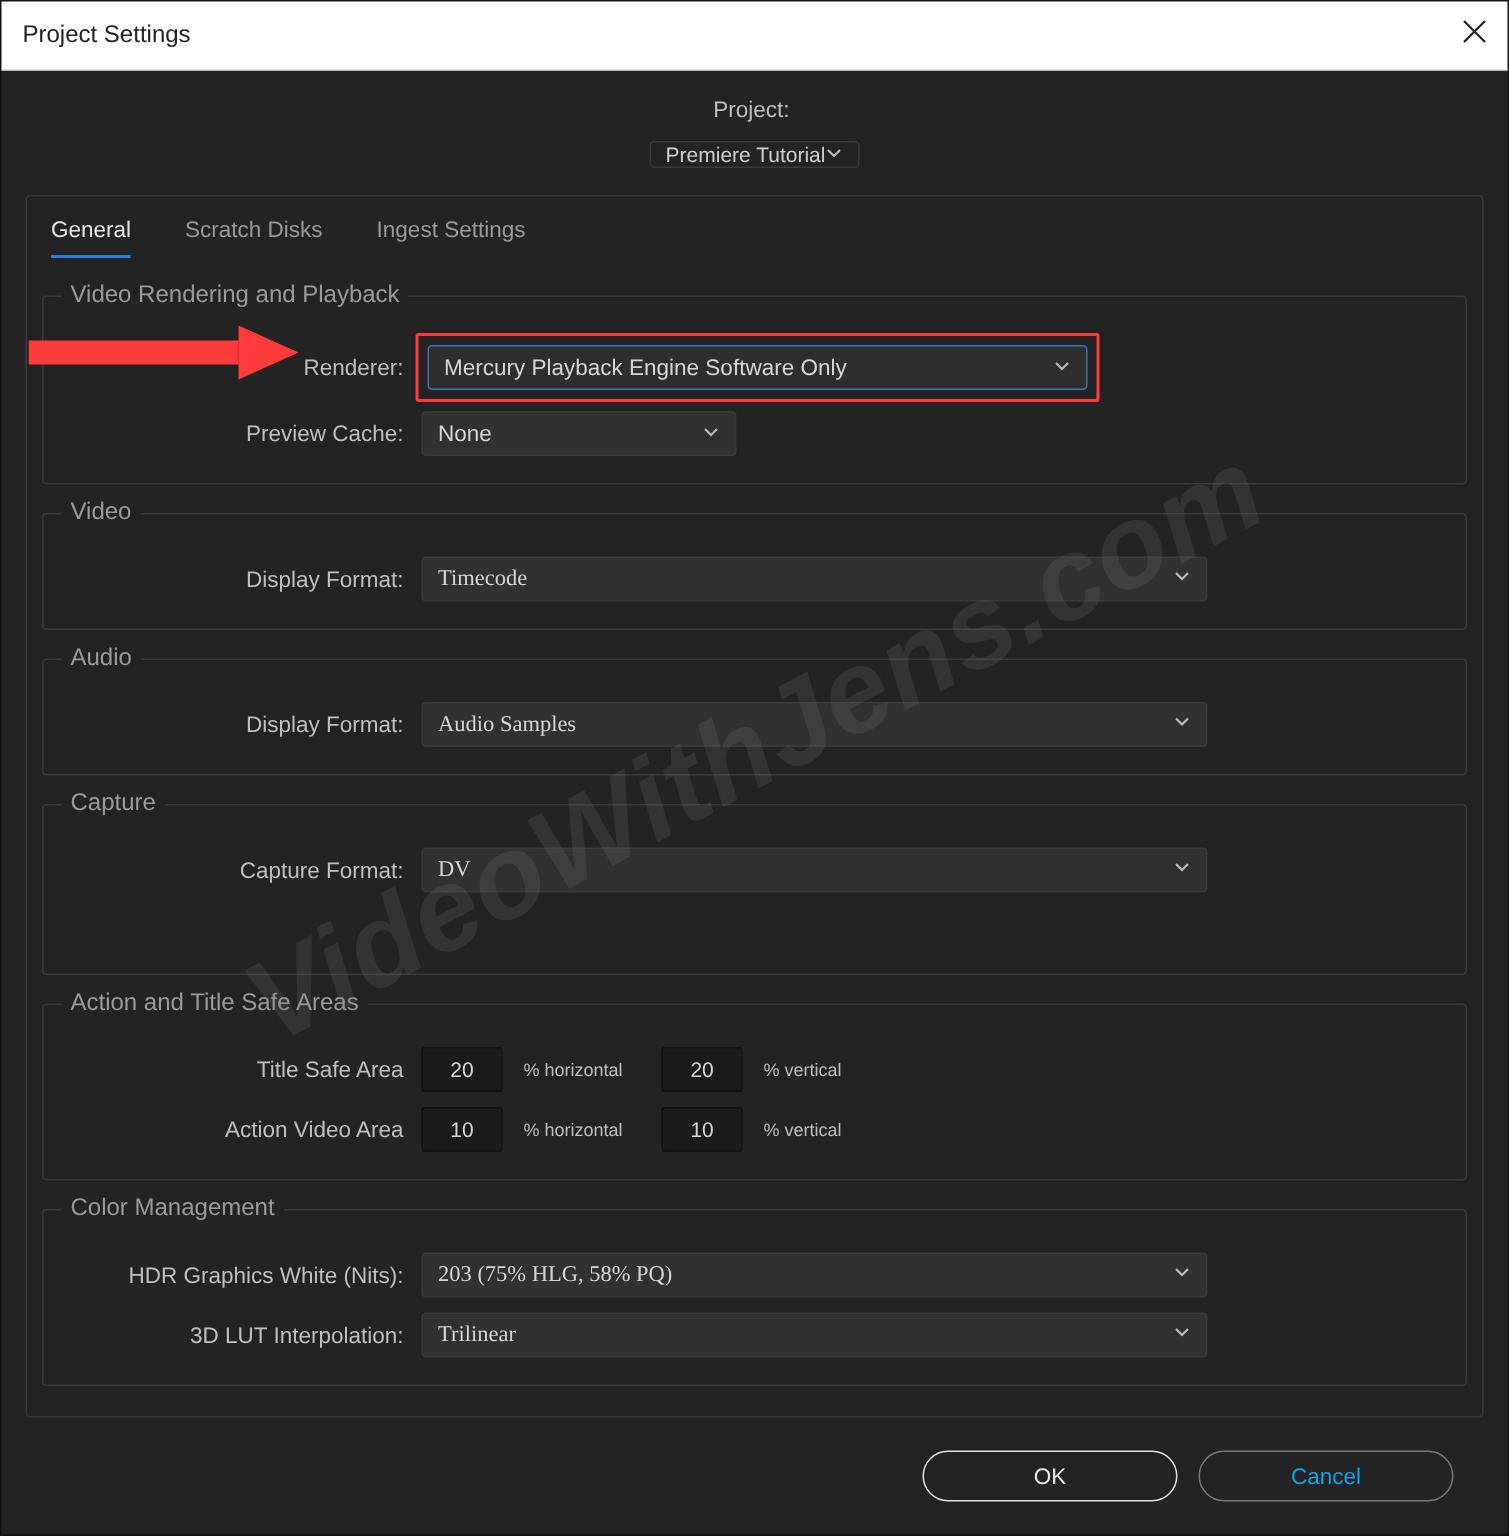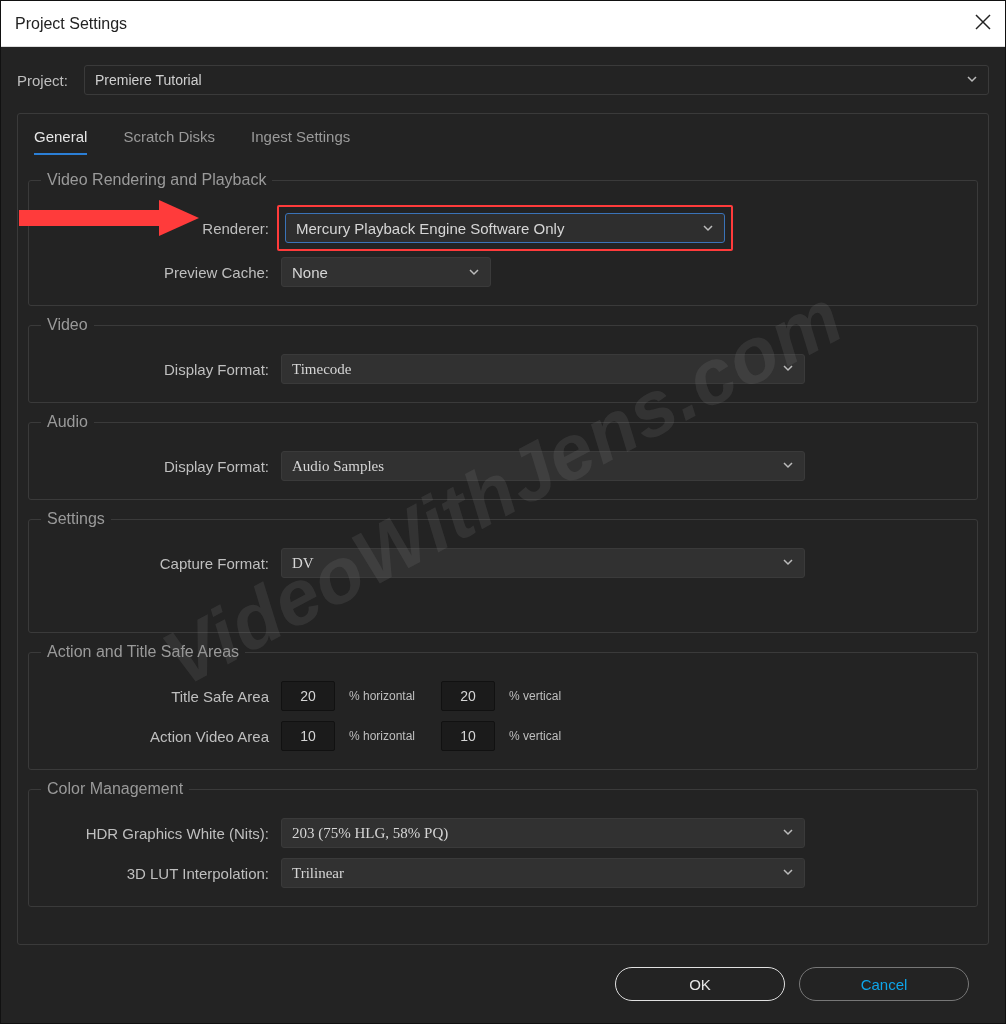--- a/index.html
+++ b/index.html
@@ -2,21 +2,21 @@
 <html><head>
 <meta charset="utf-8">
 <style>
   * { box-sizing: border-box; margin: 0; padding: 0; }
   html, body { width: 1006px; height: 1024px; font-family: "Segoe UI", Arial, sans-serif; background: #232323; color: #c9c9c9; }
   .window { width: 1006px; height: 1024px; background: #232323; display: flex; flex-direction: column; border: 1px solid #111; }
   .titlebar { height: 46px; background: #fff; display: flex; align-items: center; justify-content: space-between; padding: 4px 14px; border-bottom: 1px solid #ddd; }
   .titlebar-title { color: #222; font-size: 16px; }
   .close-x svg { width: 16px; height: 16px; }
   .body { flex: 1; padding: 18px 16px 0 16px; display: flex; flex-direction: column; }
-  .proj-row { display: flex; align-items: center; gap: 12px; margin-bottom: 18px; }
+  .proj-row { display: flex; align-items: center; gap: 12px; margin-bottom: 18px; flex-direction: column; }
   .proj-label { color: #bfbfbf; font-size: 15px; min-width: 55px; }
   .proj-select { flex: 1; height: 30px; background: #232323; border: 1px solid #3a3a3a; border-radius: 3px; display: flex; align-items: center; justify-content: space-between; padding: 0 10px; font-size: 14px; color: #d0d0d0; }
   .panel { flex: 1; border: 1px solid #3a3a3a; border-radius: 3px; background: #232323; padding: 0 10px 10px 10px; overflow: hidden; }
   .tabs { display: flex; gap: 36px; padding: 14px 6px 6px 6px; }
   .tab { font-size: 15px; color: #9a9a9a; padding-bottom: 8px; cursor: pointer; }
   .tab.active { color: #e6e6e6; border-bottom: 2px solid #2b7fd6; }
   fieldset.group { border: 1px solid #3a3a3a; border-radius: 3px; margin-top: 10px; padding: 14px 12px 18px 12px; }
   fieldset.group > legend { padding: 0 6px; color: #9a9a9a; font-size: 16px; }
   .row { display: flex; align-items: center; margin-top: 10px; }
   .row:first-of-type { margin-top: 6px; }
@@ -125,21 +125,21 @@
           <div class="dd wide">
             <span>Audio Samples</span>
             <span class="chev"><svg viewBox="0 0 12 12">
                   <polyline points="2,4 6,8 10,4" fill="none" stroke="#bbb" stroke-width="1.5"></polyline>
                 </svg></span>
           </div>
         </div>
       </fieldset>
 
       <fieldset class="group">
-        <legend>Settings</legend>
+        <legend>Capture</legend>
         <div class="row">
           <span class="lbl">Capture Format:</span>
           <div class="dd wide">
             <span>DV</span>
             <span class="chev"><svg viewBox="0 0 12 12">
                   <polyline points="2,4 6,8 10,4" fill="none" stroke="#bbb" stroke-width="1.5"></polyline>
                 </svg></span>
           </div>
         </div>
         <div style="height:36px;"></div>

